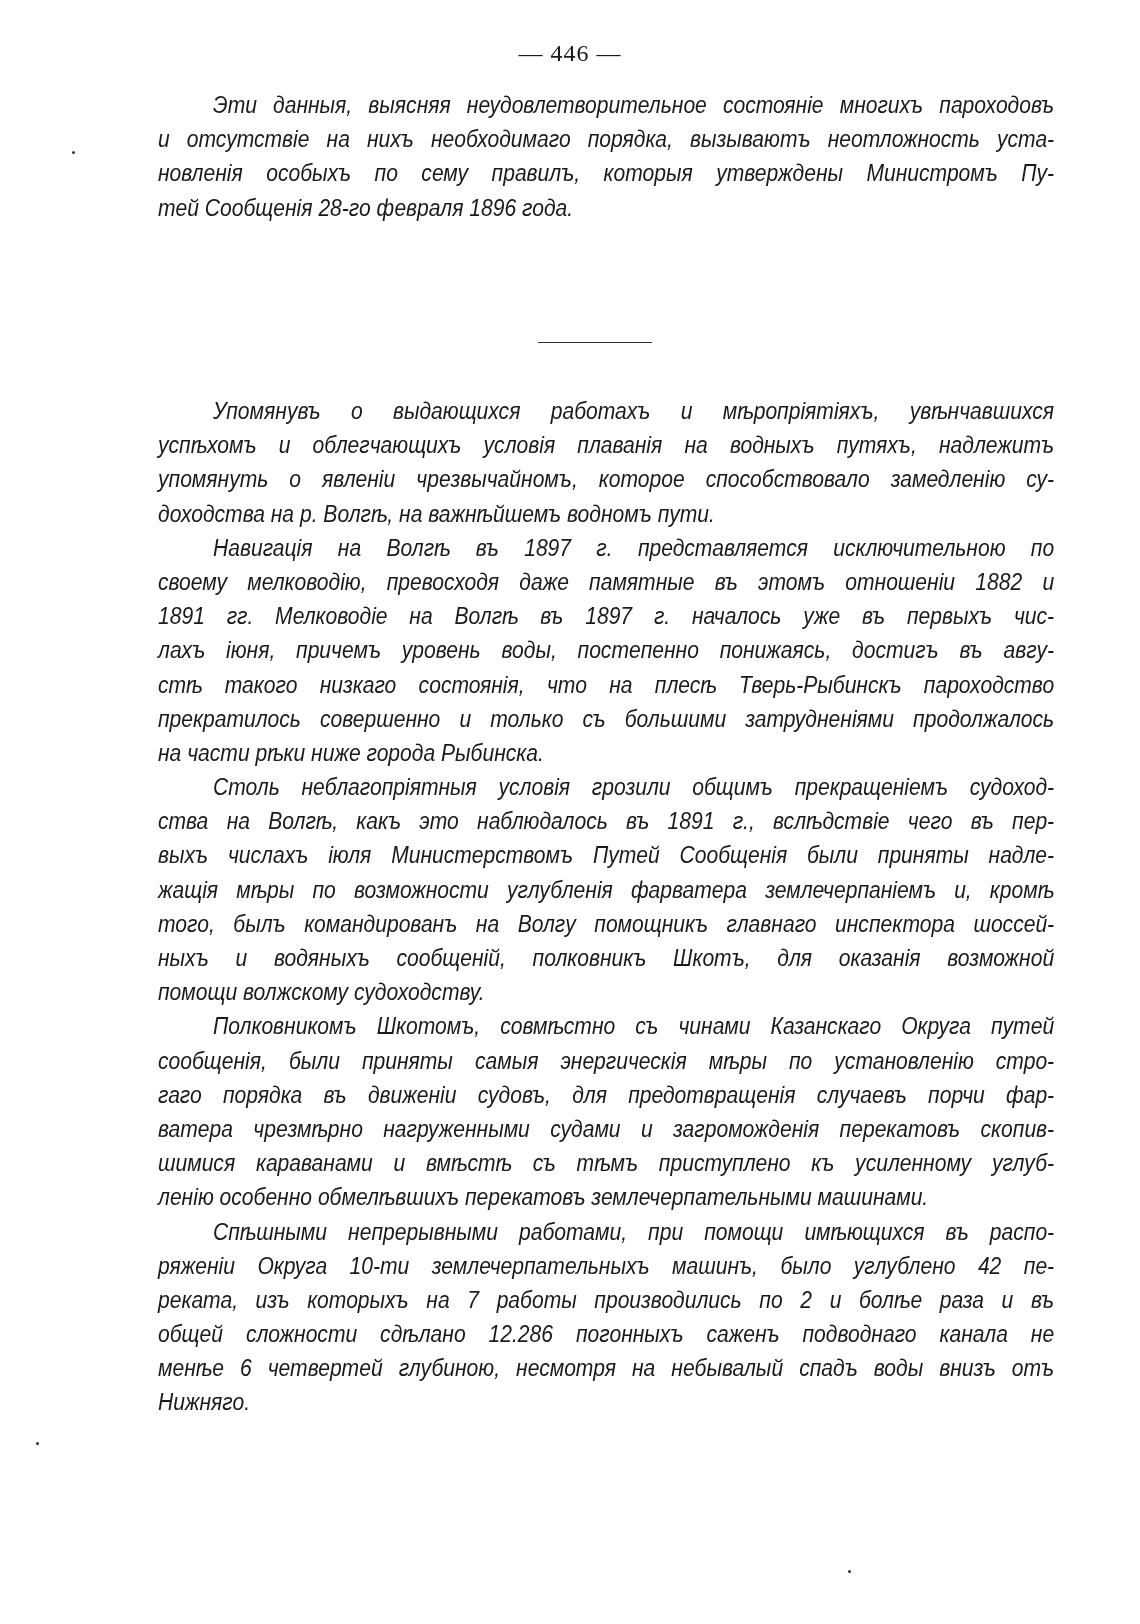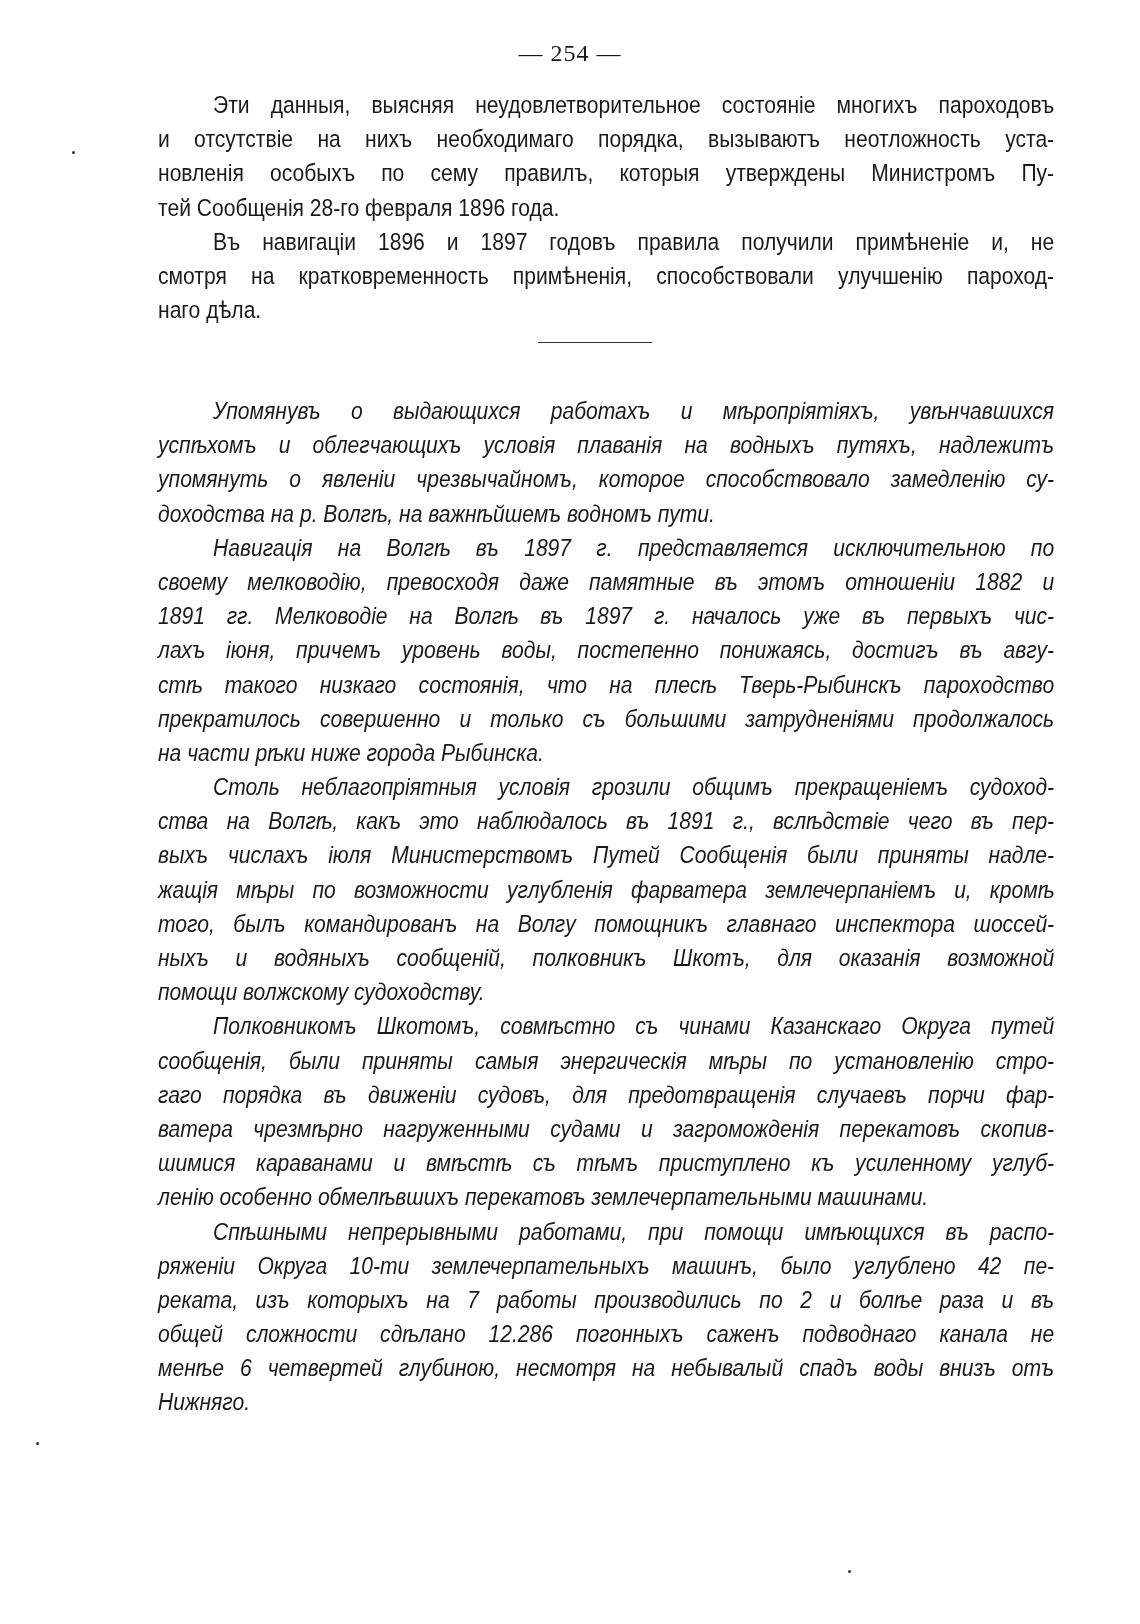--- a/index.html
+++ b/index.html
@@ -50,21 +50,21 @@
       text-align-last: justify;
       width: 1042px;
     }
     .line.indent {
       padding-left: 64px;
       width: 978px;
     }
     .line.last {
       text-align-last: left;
     }
-    .block1 { top: 88px; }
+    .block1 { top: 88px; font-style: italic; }
     .block2 { top: 394px; font-style: italic; }
     .separator {
       position: absolute;
       top: 342px;
       left: 538px;
       width: 114px;
       height: 0;
       border-top: 1.5px solid #333;
     }
     .speck {
@@ -73,33 +73,28 @@
       height: 3px;
       border-radius: 50%;
       background: #333;
     }
   </style>
 </head>
 <body>
 
 <div class="page">
 
-  <div class="page-number">— 254 —</div>
+  <div class="page-number">— 446 —</div>
 
   <div class="text-block block1">
     <div>
       <span class="line indent">Эти данныя, выясняя неудовлетворительное состояніе многихъ пароходовъ</span>
       <span class="line">и отсутствіе  на нихъ необходимаго порядка, вызываютъ неотложность уста-</span>
       <span class="line">новленія  особыхъ  по  сему  правилъ,  которыя утверждены Министромъ Пу-</span>
       <span class="line last">тей Сообщенія 28-го февраля 1896 года.</span>
-    </div>
-    <div>
-      <span class="line indent">Въ навигаціи 1896 и 1897 годовъ правила получили примѣненіе и, не</span>
-      <span class="line">смотря на кратковременность примѣненія, способствовали улучшенію пароход-</span>
-      <span class="line last">наго дѣла.</span>
     </div>
   </div>
 
   <div class="separator"></div>
 
   <div class="text-block block2">
     <div>
       <span class="line indent">Упомянувъ  о  выдающихся  работахъ  и  мѣропріятіяхъ,  увѣнчавшихся</span>
       <span class="line">успѣхомъ и облегчающихъ условія плаванія на водныхъ путяхъ, надлежитъ</span>
       <span class="line">упомянуть о явленіи чрезвычайномъ, которое способствовало замедленію су-</span>

